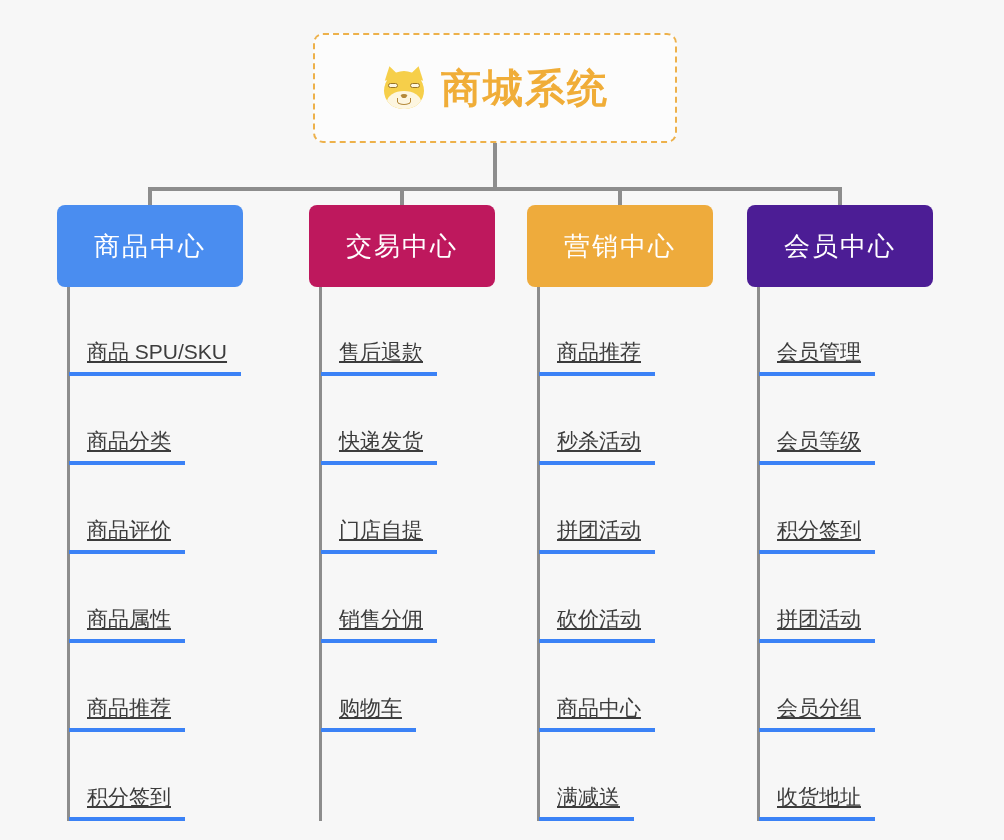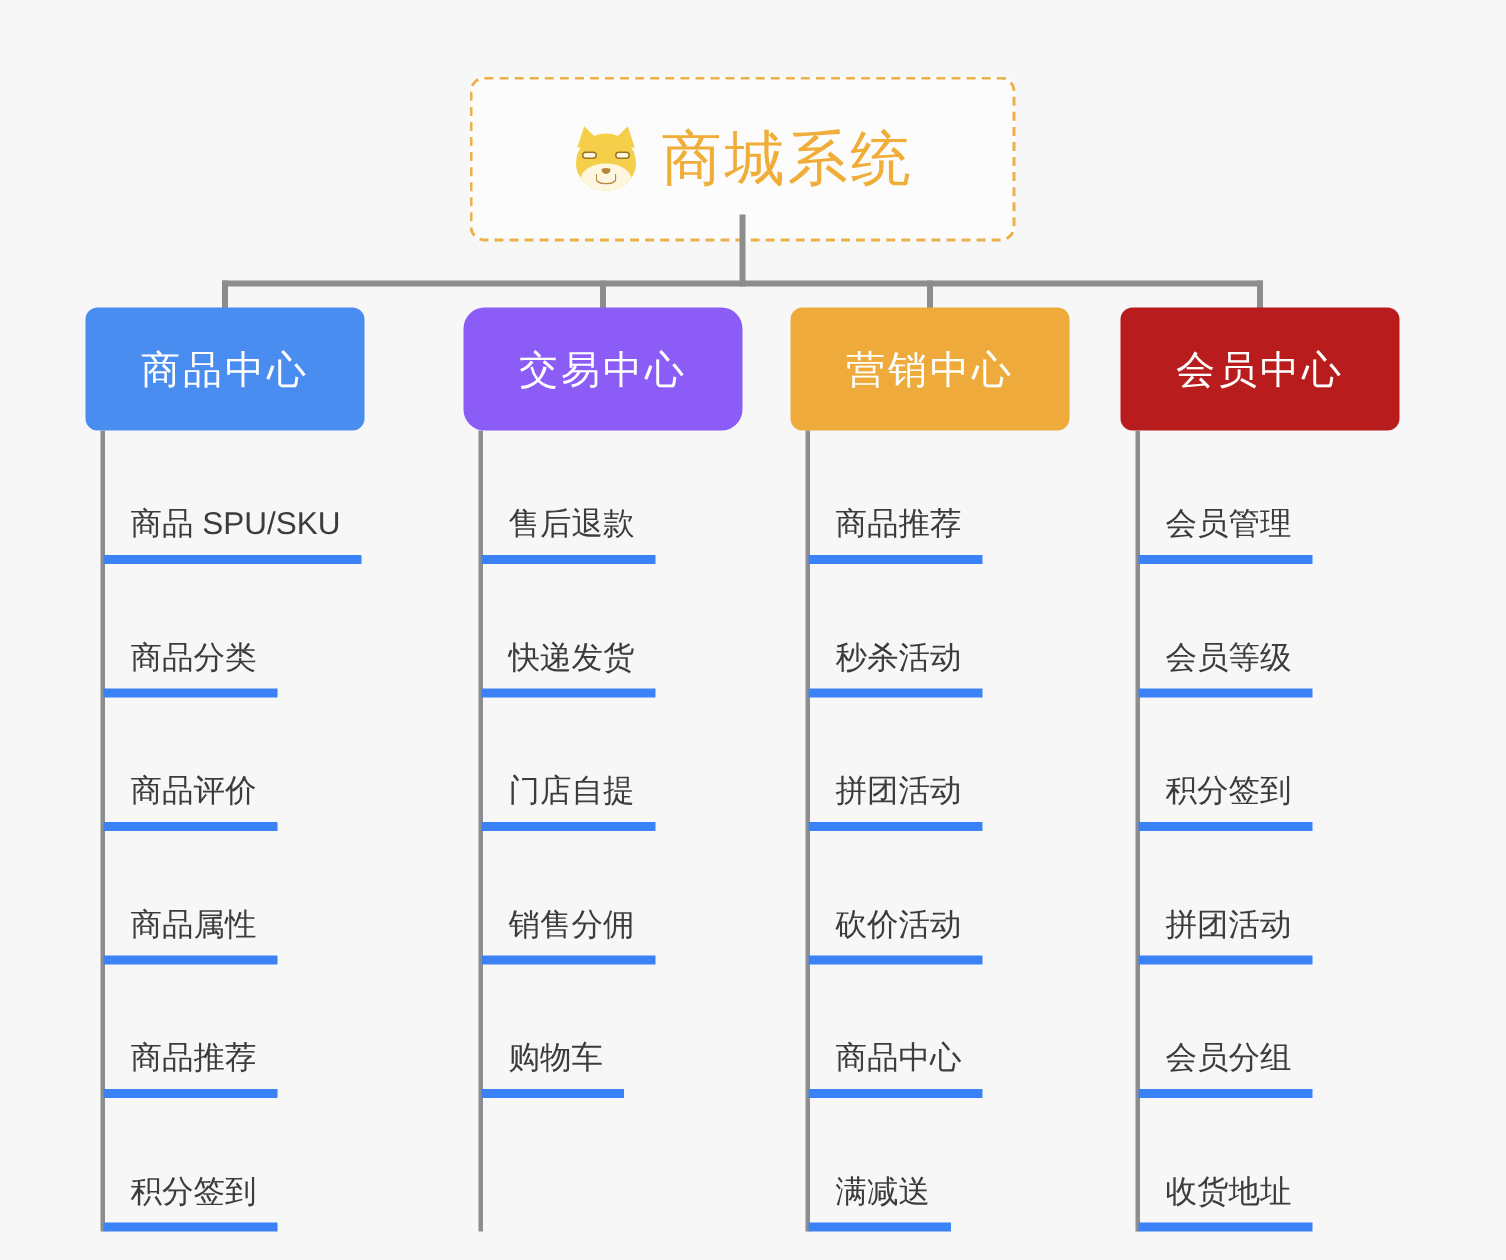--- a/index.html
+++ b/index.html
@@ -18,31 +18,32 @@
   #diagram {
     position: relative;
     width: 1004px;
     height: 840px;
   }
 
   
   .root-node {
     position: absolute;
     left: 313px;
-    top: 51px;
+    top: 33px;
     width: 364px;
     height: 110px;
     background: #fcfcfc;
     border: 2px dashed #edb14b;
     border-radius: 10px;
     box-sizing: border-box;
     display: flex;
     align-items: center;
     justify-content: center;
     gap: 14px;
+    font-weight: bold;
   }
   .root-title {
     font-size: 40px;
     color: #f0ad38;
     letter-spacing: 2px;
     line-height: 1;
     white-space: nowrap;
   }
 
   
@@ -162,25 +163,26 @@
   .leaf {
     position: relative;
     height: 89px;
     display: flex;
     align-items: flex-end;
     box-sizing: border-box;
   }
   .leaf-inner {
     display: inline-block;
     padding: 0 14px 7px 18px;
-    border-bottom: 6px solid #3b82f6;
+    border-bottom: 4px solid #3b82f6;
     font-size: 21px;
     color: #3c3c3c;
     white-space: nowrap;
     line-height: 1.25;
+    text-decoration: underline;
   }
 </style>
 </head>
 <body>
 
 <div id="diagram">
 
   <div class="root-node">
     <div class="shiba">
       <span class="ear left"></span>
@@ -224,21 +226,21 @@
       <div class="leaf">
           <span class="leaf-inner">商品推荐</span>
         </div>
       <div class="leaf">
           <span class="leaf-inner">积分签到</span>
         </div>
     </div>
   </div>
 
   <div class="column" style="left:309px;">
-    <div class="cat-box" style="background:#8b5cf6;border-radius:14px;">
+    <div class="cat-box" style="background:#be185d;">
       <span>交易中心</span>
     </div>
     <div class="leaf-list">
       <div class="spine" style="height:534px;"></div>
       <div class="leaf">
           <span class="leaf-inner">售后退款</span>
         </div>
       <div class="leaf">
           <span class="leaf-inner">快递发货</span>
         </div>
@@ -275,21 +277,21 @@
       <div class="leaf">
           <span class="leaf-inner">商品中心</span>
         </div>
       <div class="leaf">
           <span class="leaf-inner">满减送</span>
         </div>
     </div>
   </div>
 
   <div class="column" style="left:747px;">
-    <div class="cat-box" style="background:#b91c1c;">
+    <div class="cat-box" style="background:#4c1d95;">
       <span>会员中心</span>
     </div>
     <div class="leaf-list">
       <div class="spine" style="height:534px;"></div>
       <div class="leaf">
           <span class="leaf-inner">会员管理</span>
         </div>
       <div class="leaf">
           <span class="leaf-inner">会员等级</span>
         </div>

